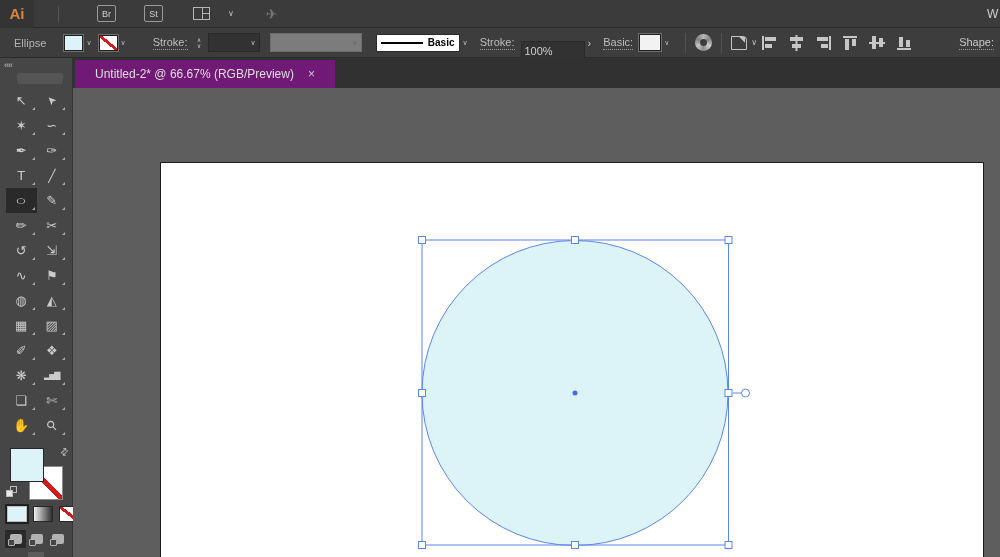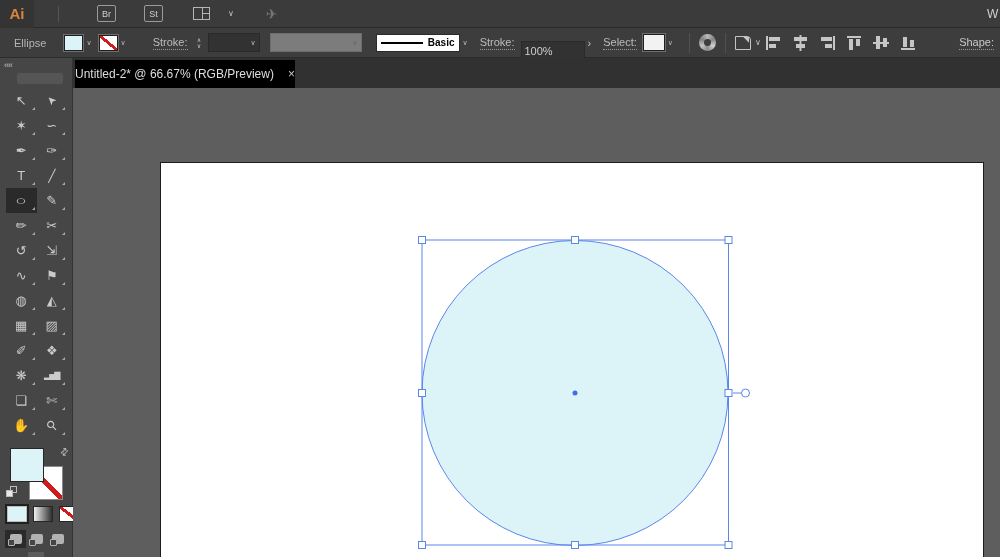--- a/index.html
+++ b/index.html
@@ -106,22 +106,22 @@
   .mode-btn { width:21px; height:18px; display:flex; align-items:center; justify-content:center; }
   .mode-btn.active { background:#2a2a2a; }
   .mode-glyph { width:12px; height:10px; background:#b2b2b2; border-radius:2px; position:relative; }
   .mode-glyph::after { content:""; position:absolute; left:-2px; bottom:-2px; width:5px; height:5px;
       background:#464646; border:1px solid #b2b2b2; border-radius:1px; }
   .bottom-stub { position:absolute; left:28px; bottom:0; width:16px; height:5px; background:#5c5c5c; }
 
   
   .rightside { flex:1; display:flex; flex-direction:column; min-width:0; }
   .tabbar { height:30px; background:#313131; display:flex; align-items:flex-end; flex:none; }
-  .doc-tab { height:28px; background:#000000; margin-left:2px; display:flex; align-items:center;
-             padding:0 0; font-size:12px; color:#dedede; }
+  .doc-tab { height:28px; background:#701a75; margin-left:2px; display:flex; align-items:center;
+             padding:0 20px; font-size:12px; color:#dedede; }
   .tab-close { margin-left:14px; color:#c9c9c9; font-size:12px; }
 
   .canvas-area { flex:1; position:relative; background:#5e5e5e; overflow:hidden; }
   .artboard { position:absolute; left:87px; top:74px; width:824px; height:500px;
               background:#ffffff; border:1px solid #1d1d1d; }
   .overlay { position:absolute; left:0; top:0; }
 </style>
 </head>
 <body>
 
@@ -161,21 +161,21 @@
     <span class="brush-box" data-name="brush-definition-dropdown">
       <span class="brush-line" data-name="brush-stroke-preview"></span>
       <span class="brush-name" data-name="brush-name-label">Basic</span>
     </span>
     <span class="sw-chev" data-name="brush-chevron-icon" style="margin-right:12px">∨</span>
 
     <span class="dotted" data-name="opacity-panel-link">Stroke:</span>
     <span class="opacity-box" data-name="opacity-input">100%</span>
     <span class="gt-btn" data-name="opacity-expand-icon">›</span>
 
-    <span class="dotted" data-name="style-panel-link">Select:</span>
+    <span class="dotted" data-name="style-panel-link">Basic:</span>
     <span class="style-swatch" data-name="style-swatch"></span>
     <span class="sw-chev" data-name="style-chevron-icon">∨</span>
 
     <span class="cb-sep" data-name="controlbar-divider"></span>
     <span class="wheel-icon" data-name="recolor-artwork-icon"></span>
     <span class="cb-sep" data-name="controlbar-divider"></span>
     <span class="transform-icon" data-name="transform-icon"></span>
     <span class="chev" data-name="transform-chevron-icon">∨</span>
 
     <span class="align-group" data-name="align-buttons">

